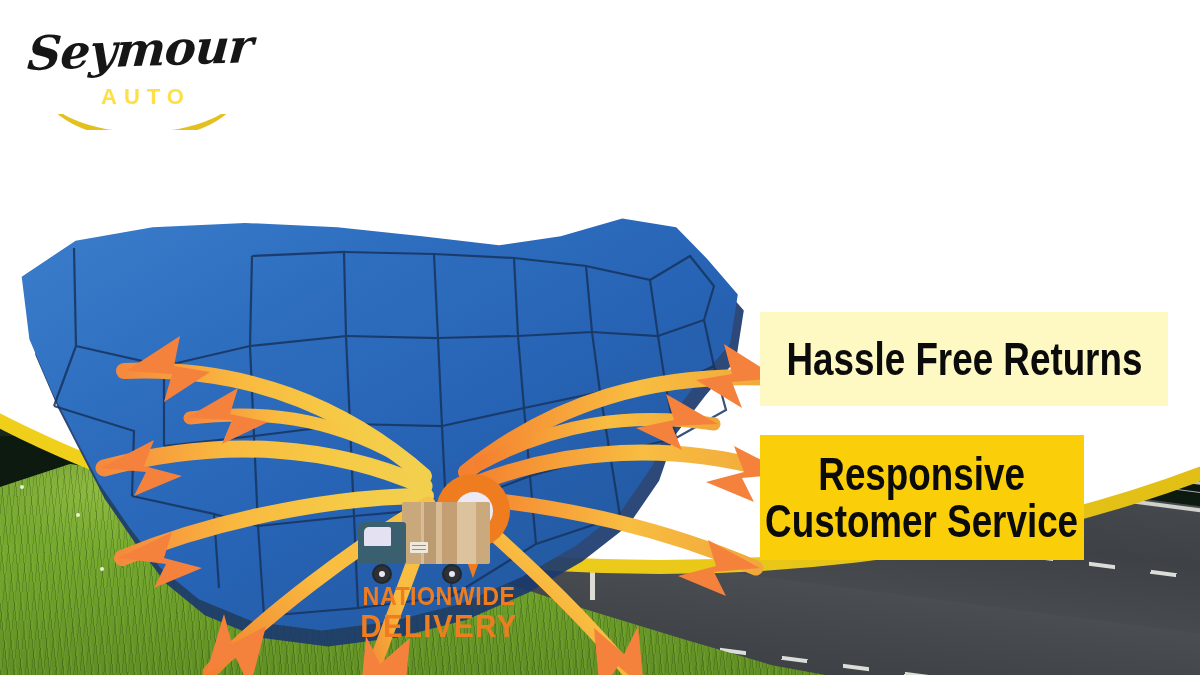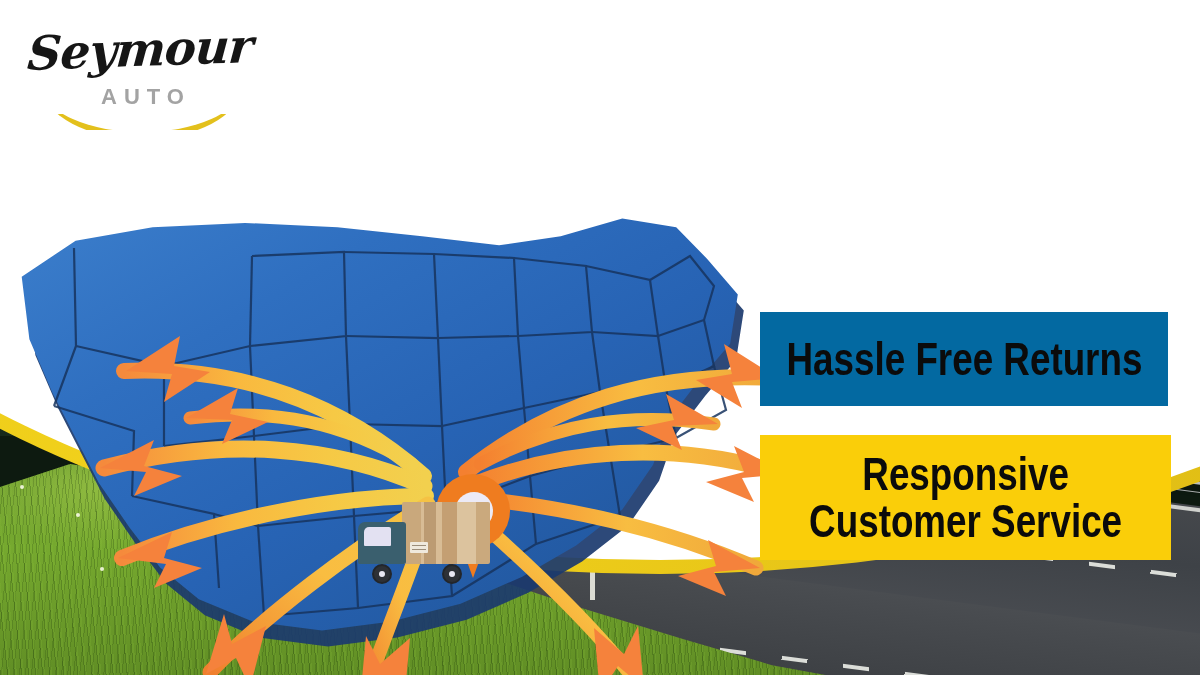--- a/index.html
+++ b/index.html
@@ -147,21 +147,21 @@
     font-family:"DejaVu Serif", serif;
     font-style:italic; font-weight:700;
     font-size:47px; letter-spacing:-1px;
     color:#161616;
     transform:skewX(-6deg) rotate(-2deg);
   }
   .logo-auto {
     position:absolute; left:75px; top:62px;
     font-family:"Liberation Sans", sans-serif;
     font-weight:700; font-size:22px; letter-spacing:7px;
-    color:#a3a3a3;
+    color:#fde047;
   }
   .logo-swoosh {
     position:absolute; left:28px; top:92px; width:172px; height:16px;
     overflow:hidden;
   }
   .logo-swoosh::before {
     content:""; position:absolute; left:-10px; top:-26px;
     width:196px; height:44px;
     border-bottom:7px solid #e3c01c;
     border-radius:0 0 50% 50%/0 0 100% 100%;
@@ -276,21 +276,21 @@
     font-weight:700;
     color:#0b0b0b;
     line-height:1.02;
     transform:scaleX(.80);
     transform-origin:center;
     white-space:nowrap;
   }
   .ytext .line { display:block; }
   #ybox1 { left:760px; top:150px;  width:408px; height:130px; }
   #ybox2 { left:760px; top:312px;  width:408px; height:94px;  }
-  #ybox3 { left:760px; top:435px;  width:411px; height:125px; }
+  #ybox3 { left:760px; top:435px;  width:324px; height:125px; }
   #ybox1 .ytext { font-size:46px; }
   #ybox2 .ytext { font-size:46px; }
   #ybox3 .ytext { font-size:46px; }
 </style>
 </head>
 <body>
 
 <div id="banner">
 
   <div class="photo">
@@ -485,25 +485,29 @@
       </div>
       <div class="truck">
         <div class="truck-box"></div>
         <div class="truck-tape"></div>
         <div class="truck-cab"></div>
         <div class="truck-win"></div>
         <div class="truck-label"></div>
         <div class="wheel" style="left:14px;"></div>
         <div class="wheel" style="left:84px;"></div>
       </div>
+      <div class="nationwide">
+        <div class="nw-1">NATIONWIDE</div>
+        <div class="nw-2">DELIVERY</div>
+      </div>
     </div>
   </div>
 
 
-  <div class="ybox" id="ybox2" style="background:#0369a1;">
+  <div class="ybox" id="ybox2" style="background:#fef9c3;">
     <div class="ytext">
       <span class="line">Hassle Free Returns</span>
     </div>
   </div>
 
   <div class="ybox" id="ybox3" style="background:#FACE09;">
     <div class="ytext">
       <span class="line">Responsive</span>
       <span class="line">Customer Service</span>
     </div>

